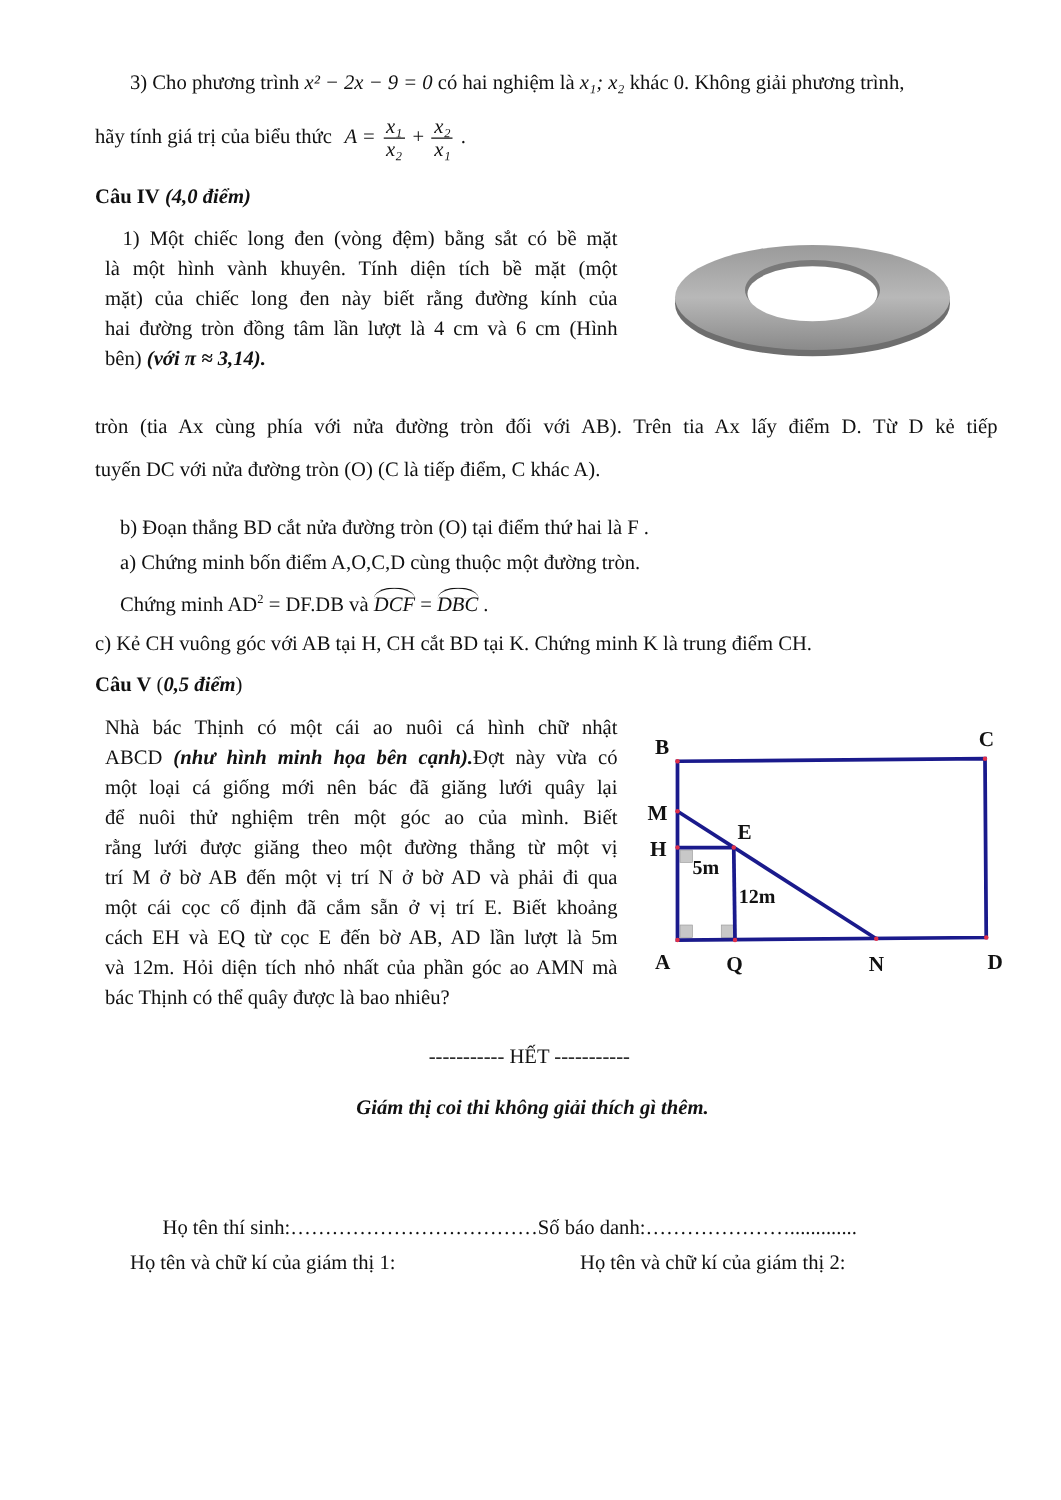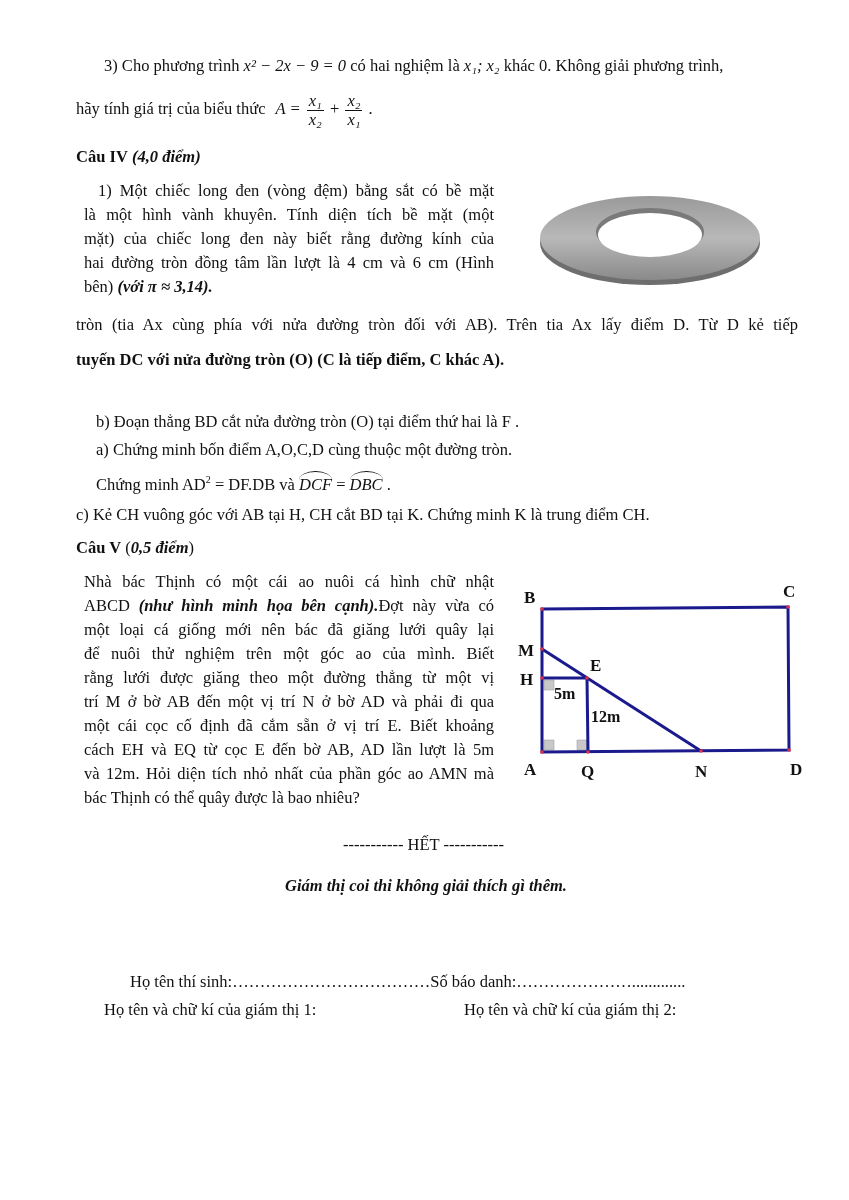--- a/index.html
+++ b/index.html
@@ -69,22 +69,22 @@
       <stop offset="1" stop-color="#8a8a8a"></stop>
     </linearGradient>
   </defs>
   <ellipse cx="120" cy="58" rx="110" ry="42" fill="#6e6e6e"></ellipse>
   <ellipse cx="120" cy="53" rx="110" ry="42" fill="url(#wg)"></ellipse>
   <ellipse cx="120" cy="47" rx="54" ry="24" fill="#7a7a7a"></ellipse>
   <ellipse cx="120" cy="50" rx="52" ry="22" fill="#ffffff"></ellipse>
 </svg>
 
 <div class="para" style="left:76px; top:307px; width:722px; line-height:35px;">
-  <span class="paraline" style="height:35px;">tròn (tia Ax cùng phía với nửa đường tròn đối với AB). Trên tia Ax lấy điểm D. Từ D kẻ tiếp</span>
-  <span class="paraline last" style="height:35px;font-weight:bold;">tuyến DC với nửa đường tròn (O) (C là tiếp điểm, C khác A).</span>
+  <span class="paraline" style="height:35px;margin-top:16px;">tròn (tia Ax cùng phía với nửa đường tròn đối với AB). Trên tia Ax lấy điểm D. Từ D kẻ tiếp</span>
+  <span class="paraline last" style="height:35px;">tuyến DC với nửa đường tròn (O) (C là tiếp điểm, C khác A).</span>
 </div>
 
 <div class="abs" style="left:96px; top:404px;margin-top:36px;">a) Chứng minh bốn điểm A,O,C,D cùng thuộc một đường tròn.</div>
 <div class="abs" style="left:96px; top:412px;">b) Đoạn thẳng BD cắt nửa đường tròn (O) tại điểm thứ hai là F .</div>
 <div class="abs" style="left:96px; top:474px;">
   <span>Chứng minh AD</span><sup>2</sup><span> = DF.DB và </span><span class="arc">DCF</span><span> = </span><span class="arc">DBC</span><span> .</span>
 </div>
 <div class="abs" style="left:76px; top:505px;">c) Kẻ CH vuông góc với AB tại H, CH cắt BD tại K. Chứng minh K là trung điểm CH.</div>
 
 <div class="abs" style="left:76px; top:538px;">

